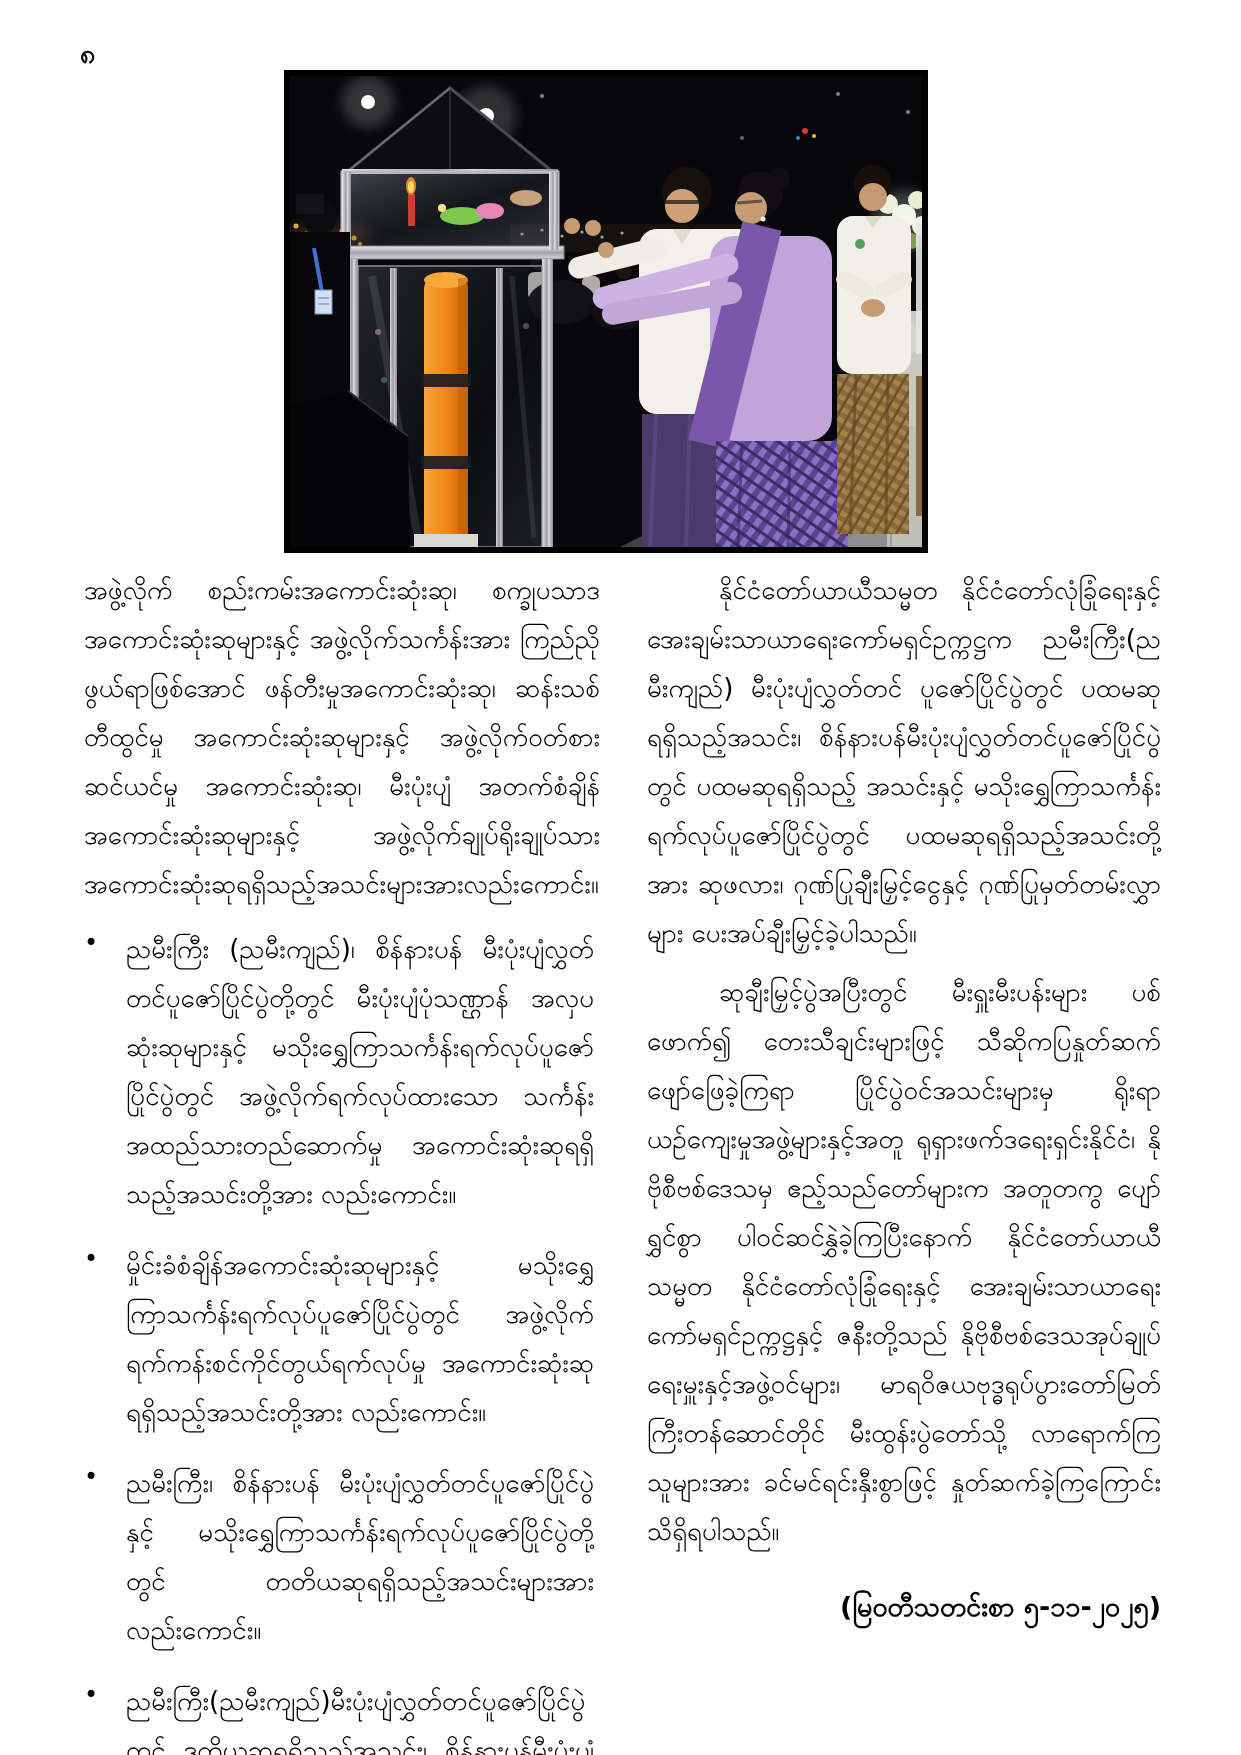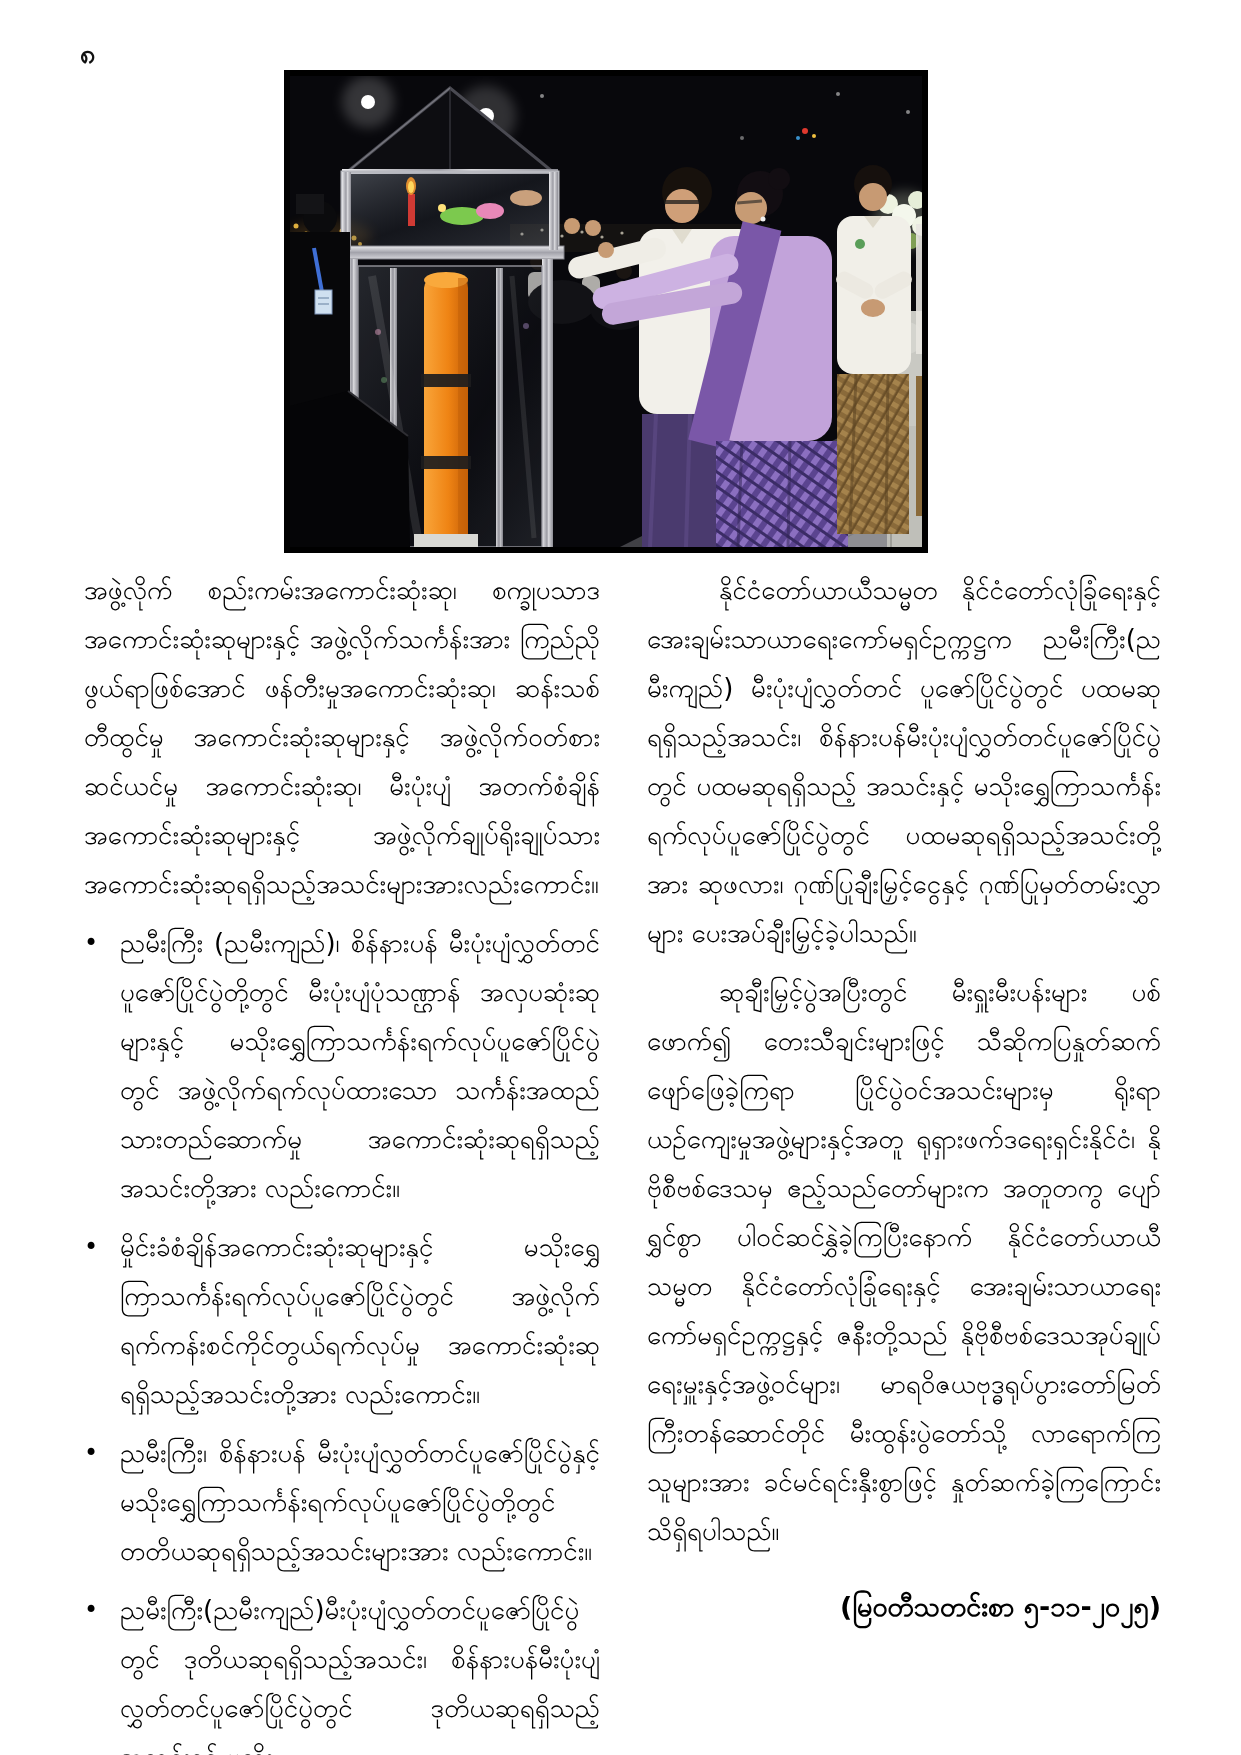--- a/index.html
+++ b/index.html
@@ -25,31 +25,31 @@
   .scene{width:632px;height:471px;display:block;}
   .column{
     position:absolute;top:566px;
     font-size:26px;line-height:49px;
     text-align:justify;
   }
   .col-left{left:84px;width:516px;}
   .col-right{left:647px;width:514px;}
   .para{margin:0 0 10px 0;}
   .para.indent{text-indent:72px;}
-  .lead{margin:0 0 10px 0;}
+  .lead{margin:0 0 10px 0;font-family:Liberation Serif, serif;}
   .bullet{
     display:flex;align-items:flex-start;
     margin:0 0 10px 0;
   }
   .bullet .dot{
     flex:0 0 36px;
     font-size:24px;line-height:49px;
     color:#000;
   }
-  .bullet .btxt{flex:1;margin:0;}
+  .bullet .btxt{flex:1;margin:6px;}
   .signature{
     margin-top:26px;
     text-align:right;
     font-weight:700;
     font-size:27px;
   }
 </style>
 </head>
 <body>
 

